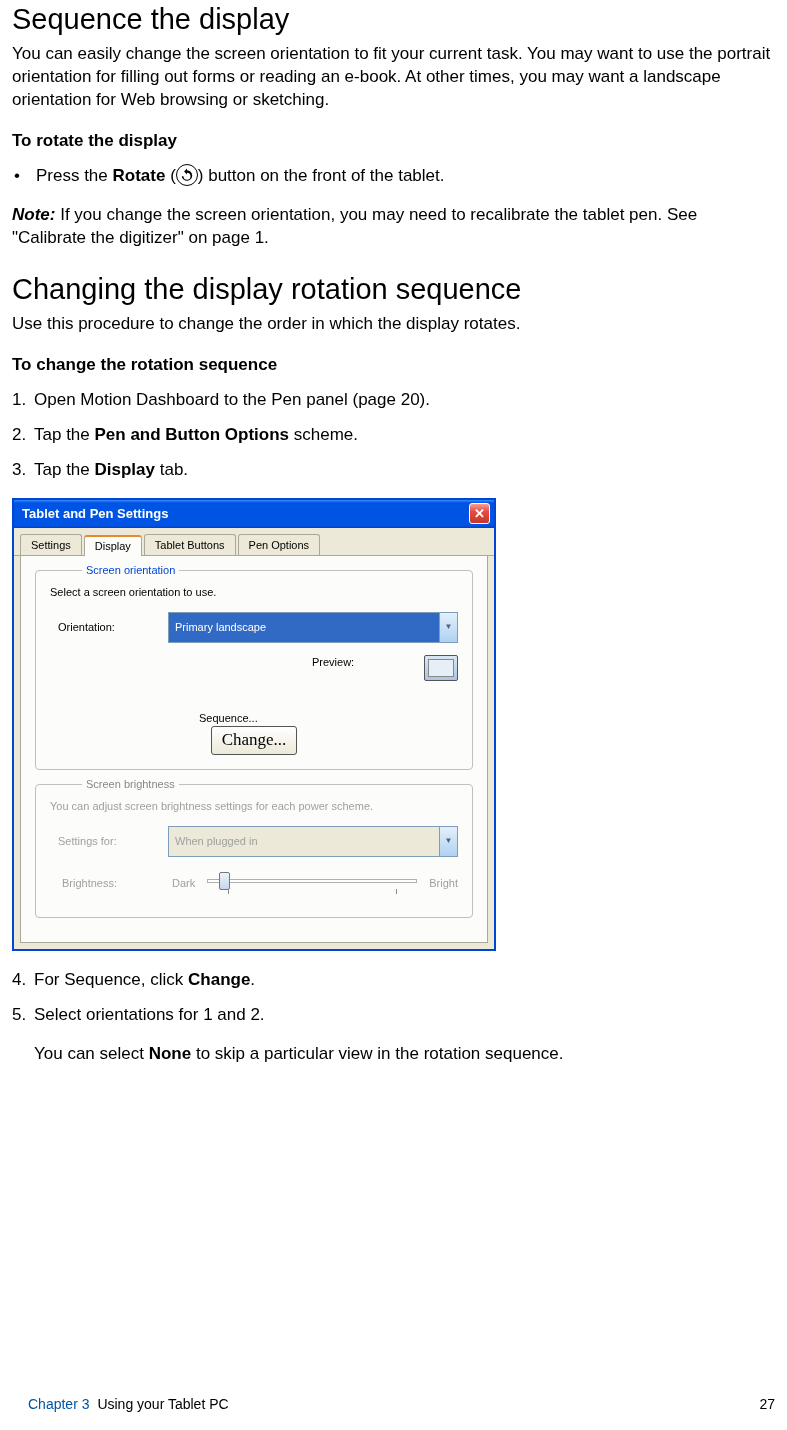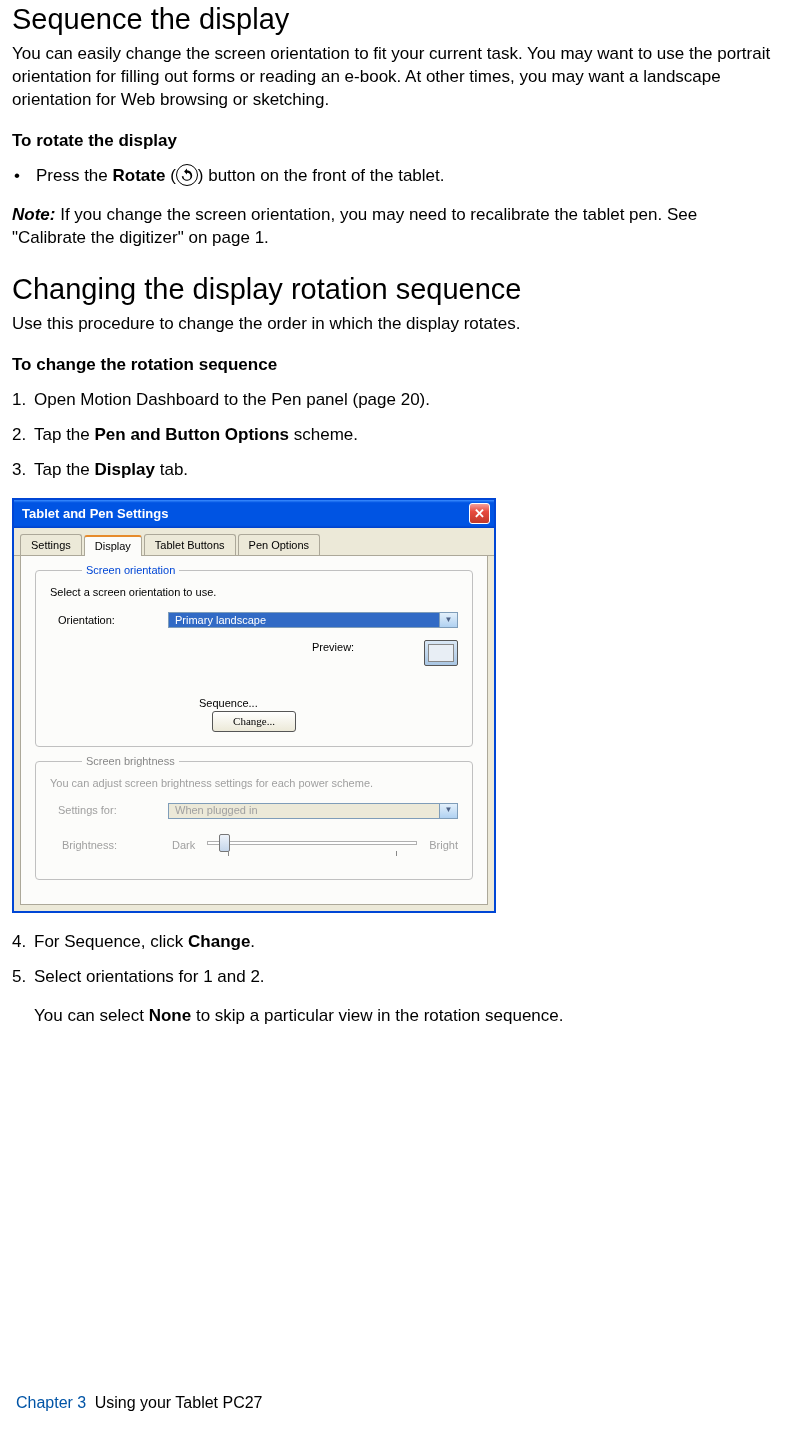--- a/index.html
+++ b/index.html
@@ -143,21 +143,21 @@
     margin-left: 38px;
   }
   .groupbox.dim .groupbox-title { color: #888; }
   .grp-text { color: #000; margin-bottom: 12px; }
   .grp-row { display: flex; align-items: center; margin-bottom: 12px; justify-content: flex-end; }
   .grp-label { width: 110px; color: #000; }
   .dim { color: #a0a0a0 !important; }
   .dim .grp-label, .dim .grp-text { color: #a0a0a0; }
   .combo {
     flex: 1;
-    height: 16px;
+    height: 31px;
     border: 1px solid #7f9db9;
     display: flex;
     align-items: stretch;
     background: #fff;
     max-width: 290px;
   }
   .combo.dim-combo { background: #ece9d8; color: #a0a0a0; max-width: 290px; }
   .combo-text {
     flex: 1;
     padding: 2px 6px;
@@ -190,21 +190,21 @@
     background: #e8eef5;
   }
   .xp-btn {
     min-width: 84px;
     padding: 2px 10px;
     border: 1px solid #555;
     border-radius: 3px;
     background: linear-gradient(to bottom, #fff, #ece9d8);
     text-align: center;
     font-family: Tahoma;
-    font-size: 11px;
+    font-size: 17px;
   }
   .xp-btn.dim { color: #a0a0a0; }
   .slider-track {
     flex: 1;
     height: 30px;
     max-width: 210px;
     position: relative;
     margin: 0 12px;
   }
   .slider-line {
@@ -225,24 +225,24 @@
   .slider-tick { position: absolute; top: 20px; width: 1px; height: 5px; background: #888; }
   .dlg-buttons {
     display: flex;
     gap: 8px;
     justify-content: flex-end;
     padding: 6px 0 2px 0;
   }
   .footer {
     position: absolute;
     bottom: 16px;
-    left: 16px; right: 12px;
-    display: flex;
-    justify-content: flex-start;
-    font-size: 16px;
+    left: 28px; right: 12px;
+    display: flex;
+    justify-content: space-between;
+    font-size: 14px;
   }
   .footer-left { color: #0054a6; }
   .footer-left .chap-title { color: #000; margin-left: 4px; }
   .footer-right { color: #000; }
 </style>
 </head>
 <body>
 
 <div class="h1">Sequence the display</div>
 <p class="body-p">You can easily change the screen orientation to fit your current task. You may want to use the portrait orientation for filling out forms or reading an e-book. At other times, you may want a landscape orientation for Web browsing or sketching.</p>

